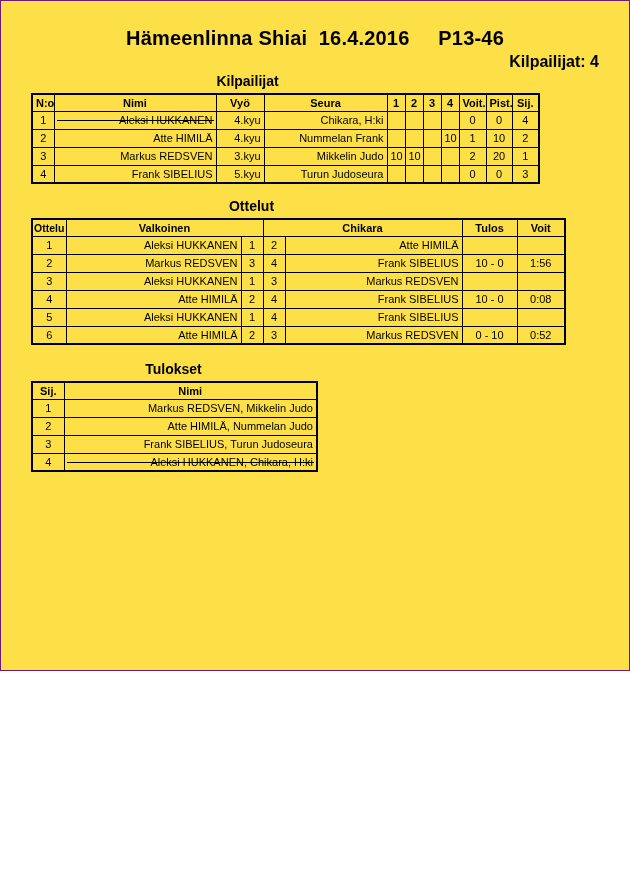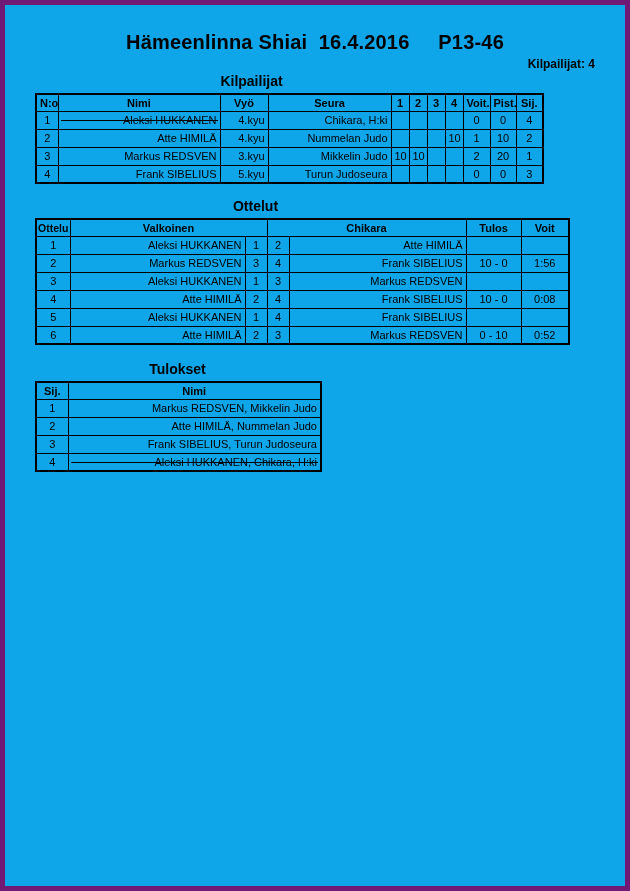--- a/index.html
+++ b/index.html
@@ -3,38 +3,38 @@
 <meta charset="utf-8">
 <style>
   * { margin: 0; padding: 0; box-sizing: border-box; }
   html, body { background: #ffffff; }
   body {
     font-family: "Liberation Sans", sans-serif;
     color: #000;
   }
   .page {
     width: 630px;
-    height: 891px;
-    background: #0ea5e9;
-    border: 5px solid #701a75;
+    height: 671px;
+    background: #fde047;
+    border: 1px solid #701a75;
     position: relative;
     overflow: hidden;
   }
   .title {
     text-align: center;
     font-weight: bold;
     font-size: 20px;
     padding-top: 26px;
     white-space: pre;
     letter-spacing: 0.2px;
   }
   .count {
     text-align: right;
     font-weight: bold;
-    font-size: 12px;
+    font-size: 16px;
     margin: 3px 30px 0 0;
   }
   .sec {
     font-weight: bold;
     font-size: 14px;
     text-align: center;
     position: relative;
   }
   .sec1 { width: 507px; margin: 2px 0 0 30px; left: -37px; }
   .sec2 { width: 533px; margin: 14px 0 0 30px; left: -46px; }
@@ -121,21 +121,21 @@
         <td class="ac"></td>
         <td class="ac"></td>
         <td class="ac">0</td>
         <td class="ac">0</td>
         <td class="ac">4</td>
       </tr>
       <tr>
         <td class="ac">2</td>
         <td class="al">Atte HIMILÄ</td>
         <td class="al">4.kyu</td>
-        <td class="al">Nummelan Judo</td>
+        <td class="al">Nummelan Frank</td>
         <td class="ac"></td>
         <td class="ac"></td>
         <td class="ac"></td>
         <td class="ac">10</td>
         <td class="ac">1</td>
         <td class="ac">10</td>
         <td class="ac">2</td>
       </tr>
       <tr>
         <td class="ac">3</td>

